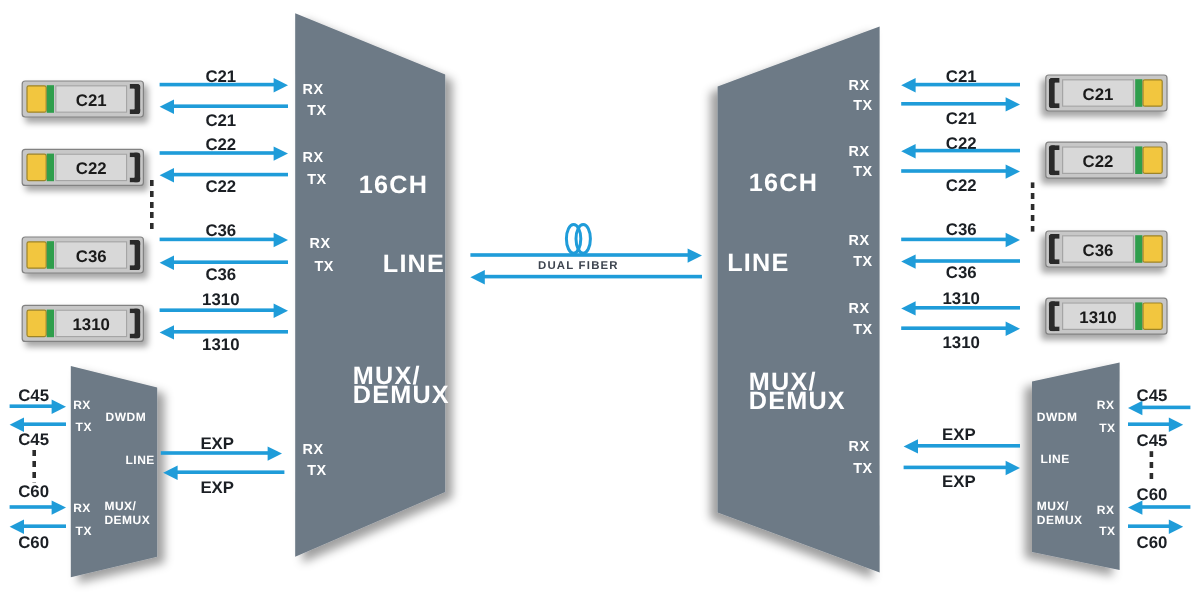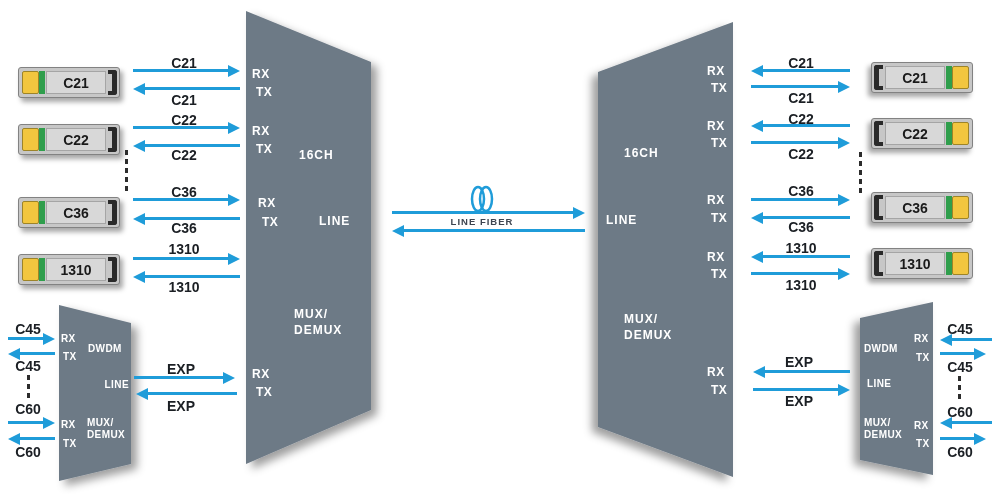--- a/index.html
+++ b/index.html
@@ -14,21 +14,21 @@
   .arrow::after{content:"";position:absolute;top:-4.5px;width:0;height:0;
                 border-top:6px solid transparent;border-bottom:6px solid transparent}
   .arrow.r::after{right:-11px;border-left:12px solid var(--arrow,#1f9cd9)}
   .arrow.l::after{left:-11px;border-right:12px solid var(--arrow,#1f9cd9)}
 
   
   .lbl{position:absolute;font-weight:bold;font-size:14px;line-height:14px;
        color:var(--label-text,#1b1f24);text-align:center;white-space:nowrap}
   .port{position:absolute;font-weight:bold;font-size:12px;line-height:13px;letter-spacing:.5px;
         color:var(--panel-text,#fff);white-space:nowrap}
-  .ptitle{position:absolute;font-weight:bold;font-size:12px;line-height:16px;letter-spacing:1px;
+  .ptitle{position:absolute;font-weight:bold;font-size:21px;line-height:16px;letter-spacing:1px;
           color:var(--panel-text,#fff);white-space:nowrap}
   .sm{position:absolute;font-weight:bold;font-size:10px;line-height:11px;letter-spacing:.4px;
       color:var(--panel-text,#fff);white-space:nowrap}
   .dualfiber{position:absolute;font-weight:bold;font-size:9.5px;line-height:10px;letter-spacing:1px;
              color:var(--dual-fiber-text,#3e4550);text-align:center;white-space:nowrap}
 
   
   .dots{position:absolute;width:3px;
         background-image:repeating-linear-gradient(to bottom,#2c2c2c 0,#2c2c2c 5px,transparent 5px,transparent 9px)}
 
@@ -169,21 +169,21 @@
     <div class="sm" style="left:63px;top:438px">TX</div>
 
     <div class="lbl" style="left:153px;top:362px;width:56px">EXP</div>
     <div class="arrow r" style="left:134px;top:376px;width:90px"></div>
     <div class="arrow l" style="left:147px;top:392px;width:90px"></div>
     <div class="lbl" style="left:153px;top:399px;width:56px">EXP</div>
   </div>
 
   <div>
     <div class="arrow r" style="left:392px;top:211px;width:182px"></div>
-    <div class="dualfiber" style="left:427px;top:217px;width:110px">LINE FIBER</div>
+    <div class="dualfiber" style="left:427px;top:217px;width:110px">DUAL FIBER</div>
     <div class="arrow l" style="left:403px;top:229px;width:182px"></div>
   </div>
 
   <div>
     <div class="port" style="left:707px;top:65px">RX</div>
     <div class="port" style="left:711px;top:82px">TX</div>
     <div class="port" style="left:707px;top:120px">RX</div>
     <div class="port" style="left:711px;top:137px">TX</div>
     <div class="port" style="left:707px;top:194px">RX</div>
     <div class="port" style="left:711px;top:212px">TX</div>

